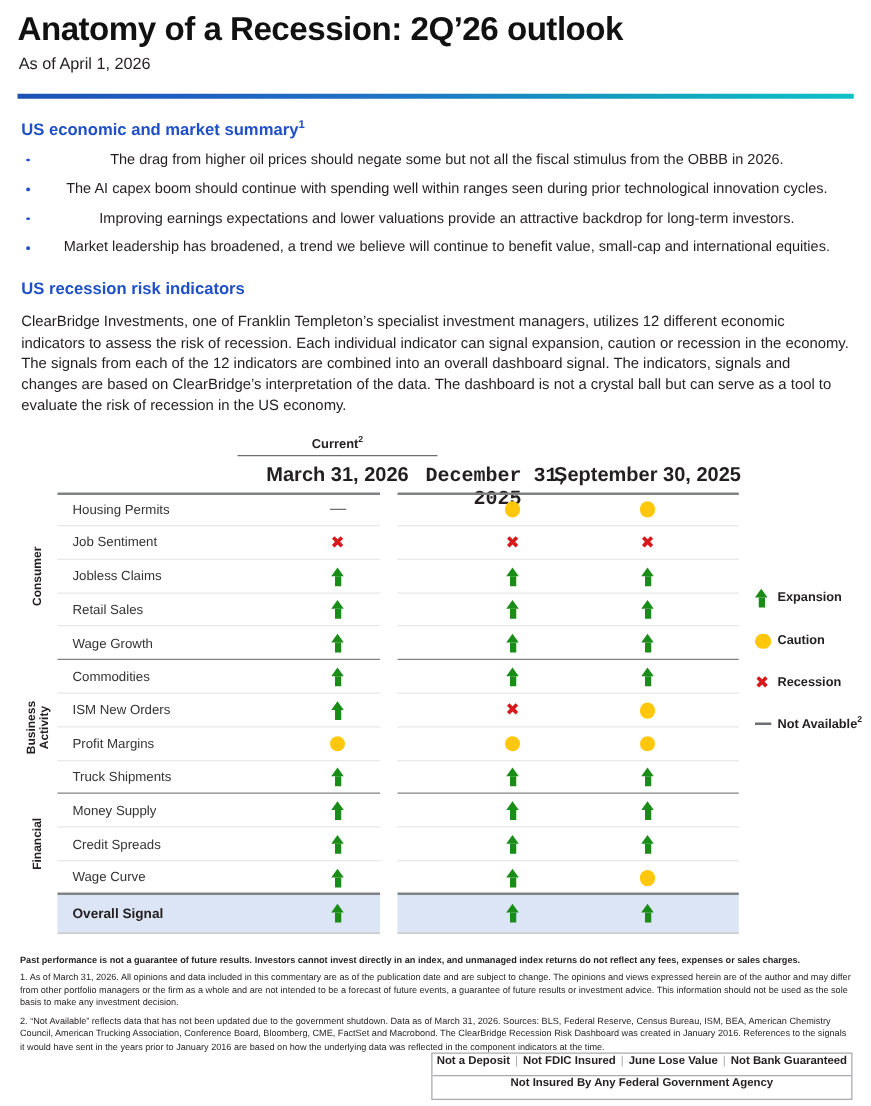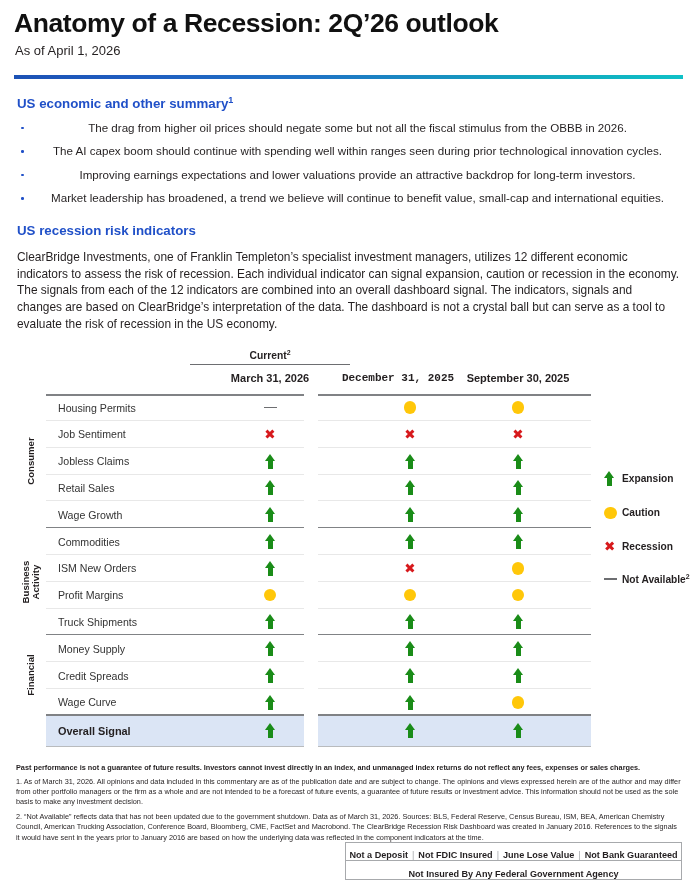--- a/index.html
+++ b/index.html
@@ -73,21 +73,21 @@
   .hdr { position: relative; height: 44px; }
   .hdr-current {
     position: absolute; left: 144px; width: 160px;
     text-align: center; font-size: 10.3px; font-weight: bold;
     color: #231f20; top: 0;
   }
   .hdr-current .ul { border-bottom: 1px solid #6d6e71; margin-top: 3px; }
   .hdr-dates { position: absolute; top: 18px; left: 0; right: 0; height: 26px; }
   .hdr-date {
     position: absolute; text-align: center;
-    font-size: 11px; font-weight: bold; color: #231f20;
+    font-size: 16px; font-weight: bold; color: #231f20;
     top: 4px;
   }
   .col1 { left: 144px; width: 160px; }
   .col2 { left: 272px; width: 160px; font-family: Liberation Mono, monospace; }
   .col3 { left: 392px; width: 160px; }
 
   .grid { position: relative; }
   .grid-line-top {
     position: absolute; top: 0; height: 1.4px; background: #808285;
   }
@@ -197,36 +197,36 @@
   .foot p.fn {
     font-size: 7.3px; color: #231f20; line-height: 1.42; margin: 4px 0 0 0;
   }
 
   
   .disclosure {
     position: absolute; left: 345px; top: 833px; width: 337px;
     border: 1px solid #a7a9ac; background: #ffffff;
   }
   .disclosure .drow {
-    display: flex; align-items: flex-end; justify-content: center;
+    display: flex; align-items: flex-start; justify-content: center;
     height: 18px; font-size: 9.1px; font-weight: bold; color: #231f20;
   }
   .disclosure .drow.top { border-bottom: 1px solid #a7a9ac; }
   .disclosure .dsep { padding: 0 4px; color: #a7a9ac; font-weight: normal; }
 </style>
 </head>
 <body>
 
 <div class="page">
 
   <h1 class="title">Anatomy of a Recession: 2Q’26 outlook</h1>
   <div class="subtitle">As of April 1, 2026</div>
   <div class="rule"></div>
 
-  <h2 class="sec"><span>US economic and other summary</span><sup>1</sup></h2>
+  <h2 class="sec"><span>US economic and market summary</span><sup>1</sup></h2>
 
   <ul class="bullets">
     <li>The drag from higher oil prices should negate some but not all the fiscal stimulus from the OBBB in 2026.</li>
     <li>The AI capex boom should continue with spending well within ranges seen during prior technological innovation cycles.</li>
     <li>Improving earnings expectations and lower valuations provide an attractive backdrop for long-term investors.</li>
     <li>Market leadership has broadened, a trend we believe will continue to benefit value, small-cap and international equities.</li>
   </ul>
 
   <h2 class="sec">US recession risk indicators</h2>
   <p class="body">ClearBridge Investments, one of Franklin Templeton’s specialist investment managers, utilizes 12 different economic indicators to assess the risk of recession. Each individual indicator can signal expansion, caution or recession in the economy. The signals from each of the 12 indicators are combined into an overall dashboard signal. The indicators, signals and changes are based on ClearBridge’s interpretation of the data. The dashboard is not a crystal ball but can serve as a tool to evaluate the risk of recession in the US economy.</p>

